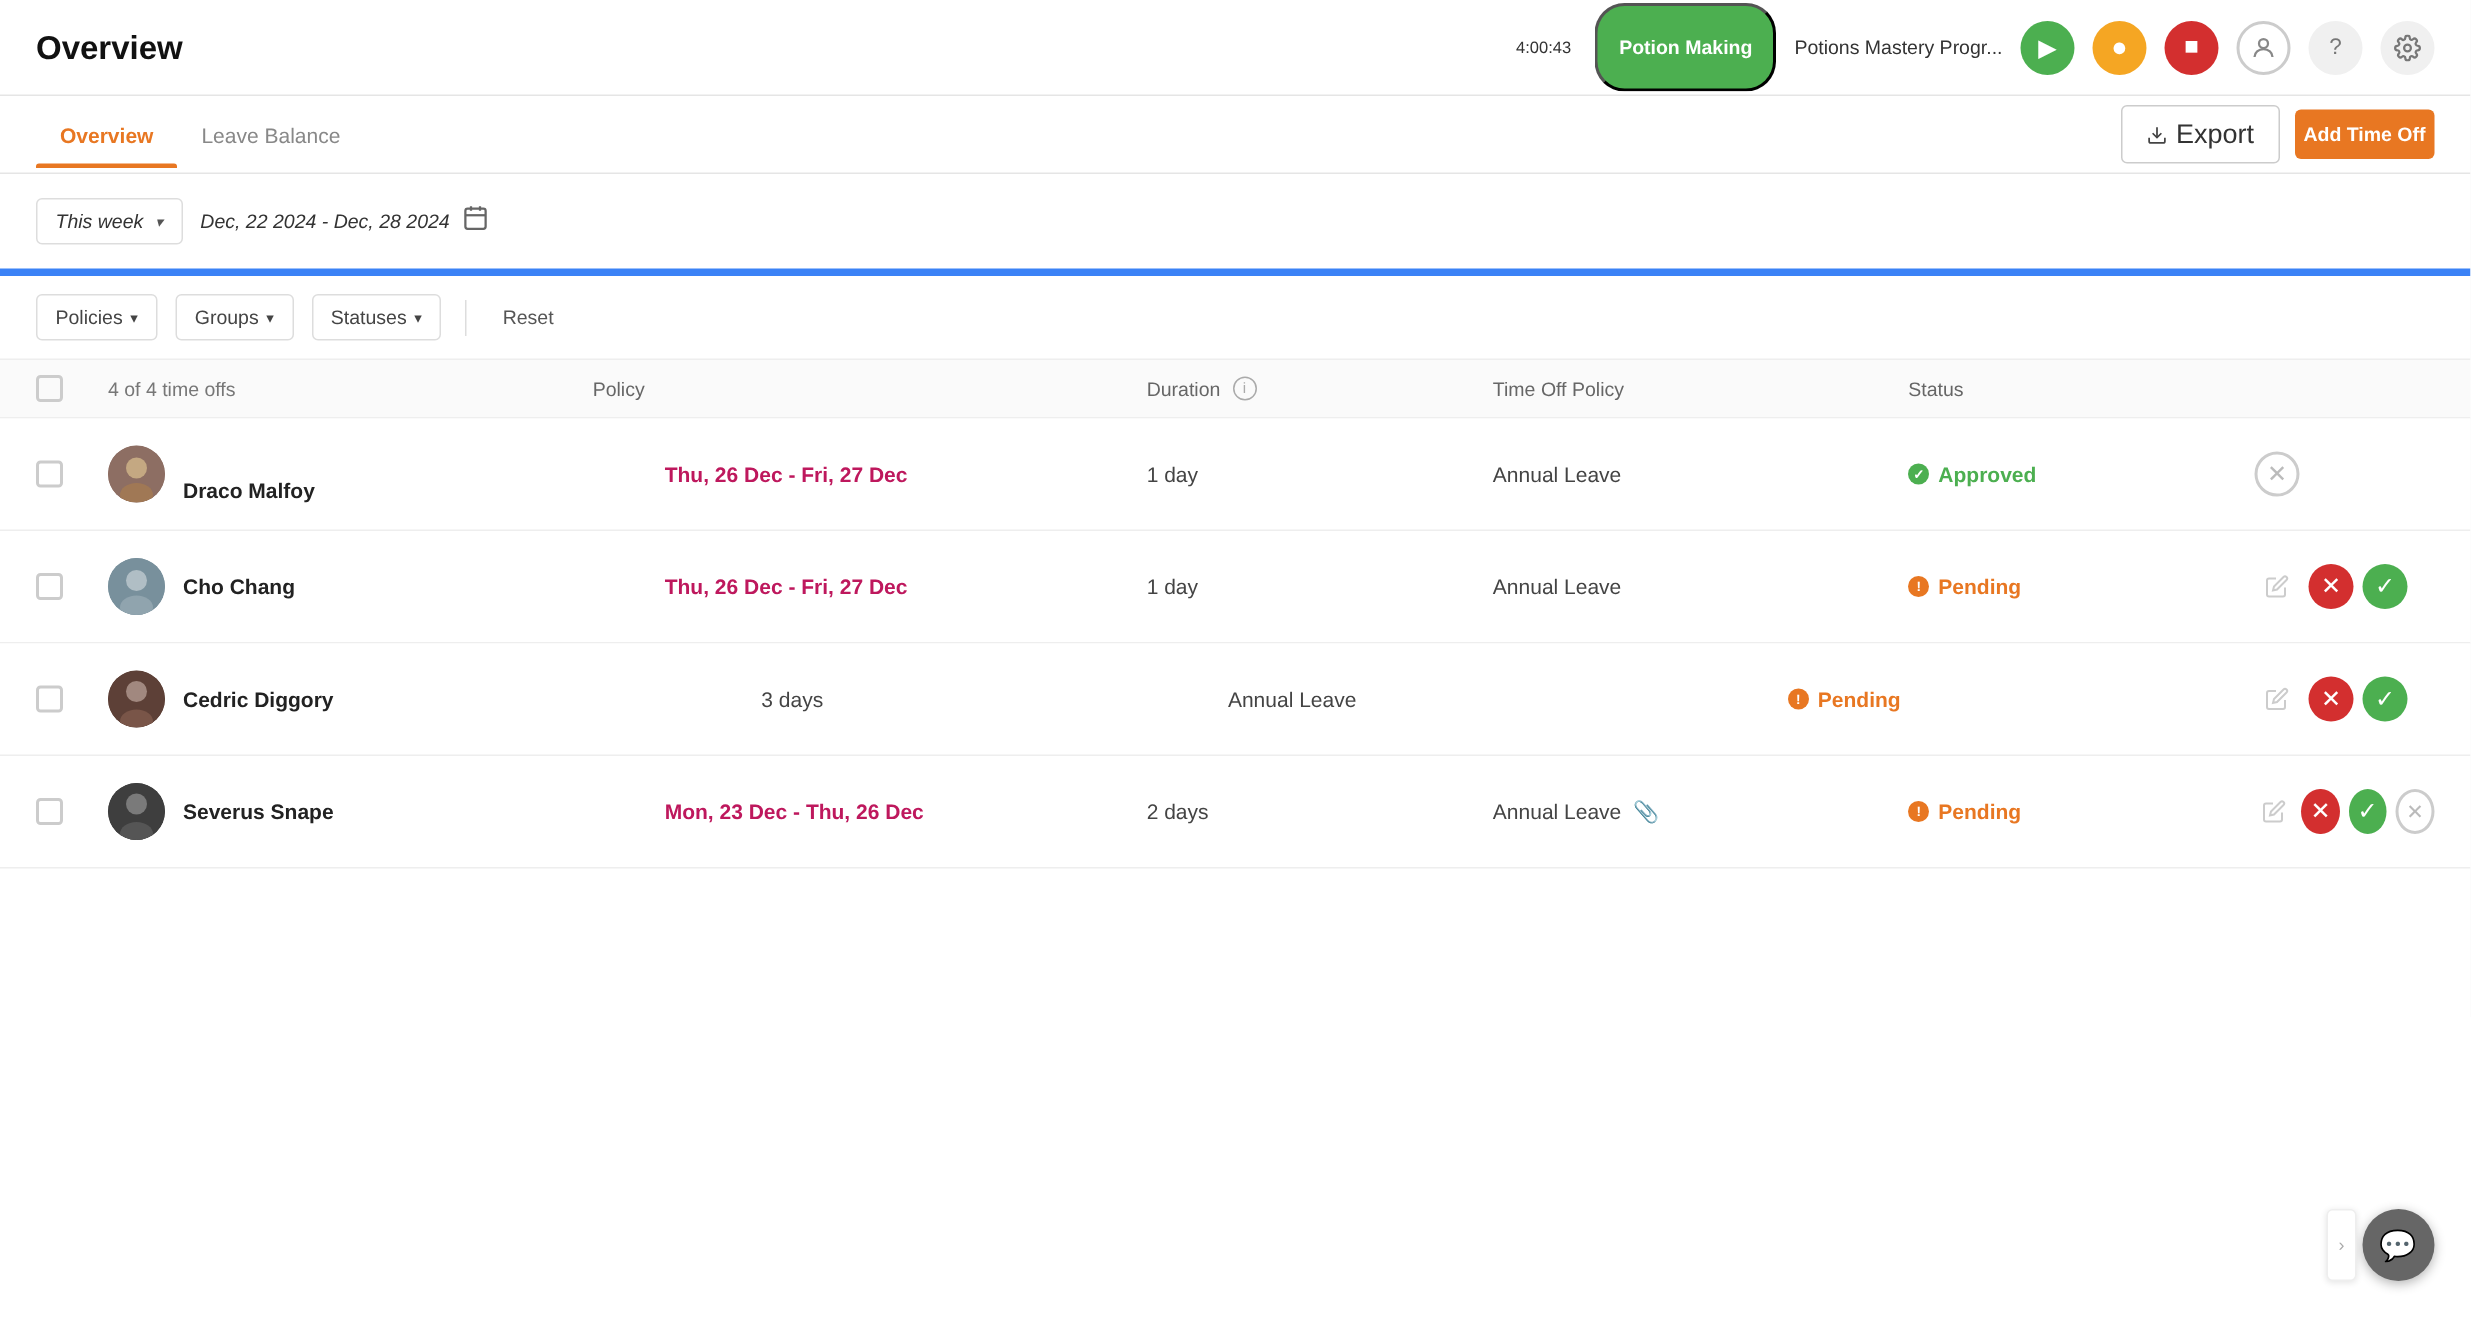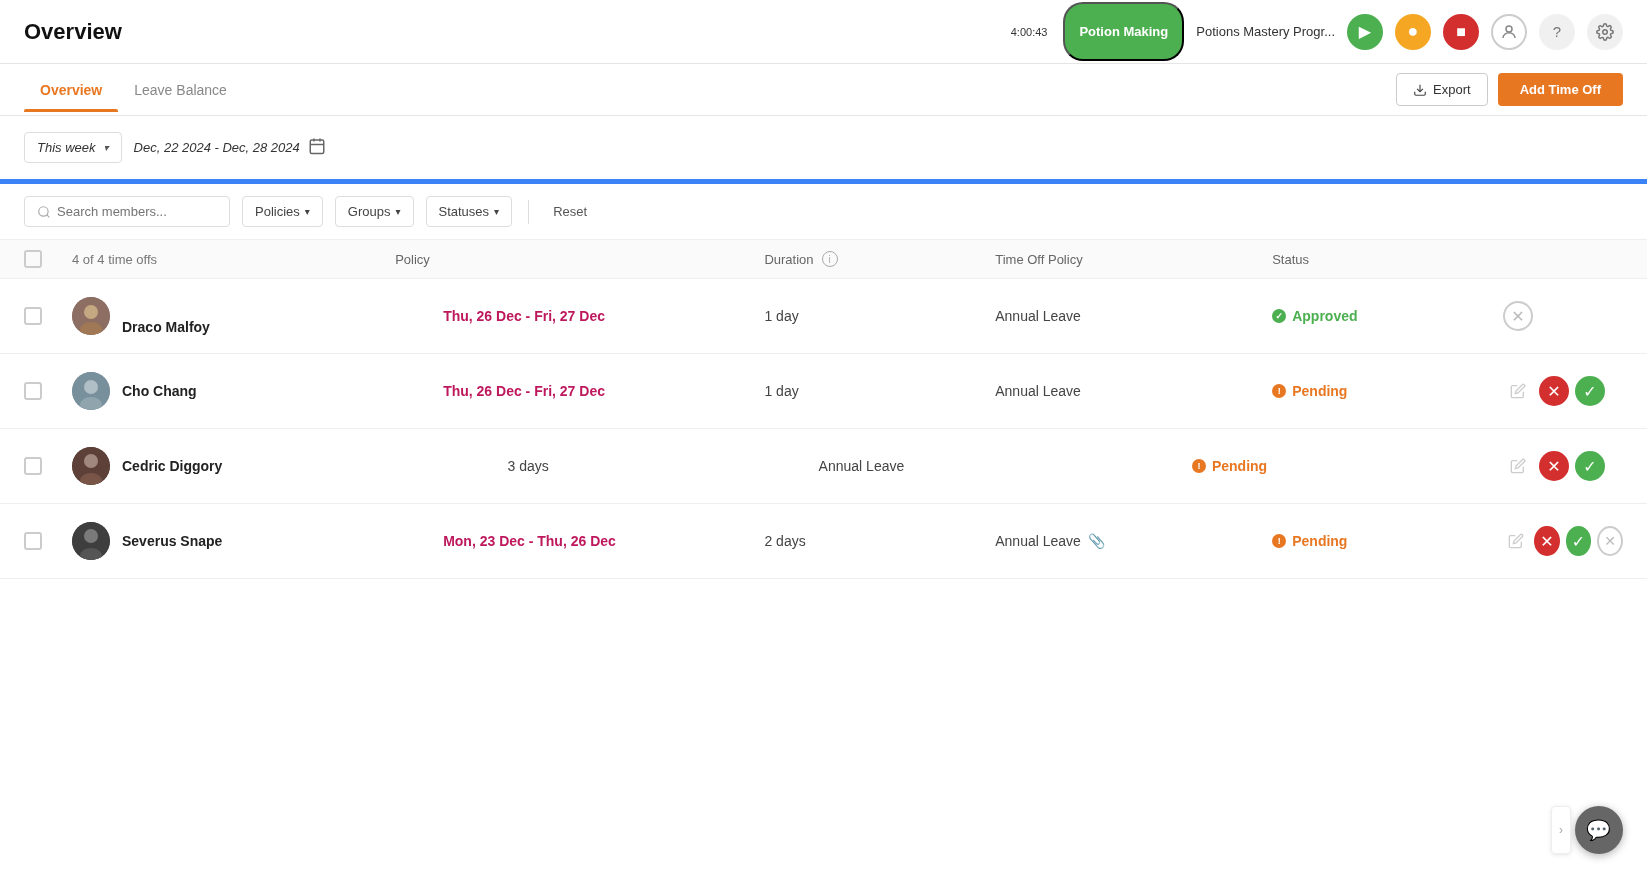--- a/index.html
+++ b/index.html
@@ -20,22 +20,22 @@
     .icon-circle-red { background: #d32f2f; color: #fff; }
     .icon-circle-outline { background: #fff; border: 2px solid #ccc; color: #555; }
     .icon-circle-gray { background: #f0f0f0; color: #555; }
 
     
     .tabs { display: flex; align-items: center; padding: 0 24px; border-bottom: 1px solid #e5e5e5; background: #fff; height: 52px; }
     .tab { padding: 14px 16px; font-size: 14px; color: #888; cursor: pointer; position: relative; }
     .tab.active { color: #e87722; font-weight: 600; }
     .tab.active::after { content: ''; position: absolute; bottom: 0; left: 0; right: 0; height: 3px; background: #e87722; border-radius: 2px 2px 0 0; }
     .tabs-spacer { flex: 1; }
-    .btn-export { border: 1px solid #ccc; background: #fff; color: #333; padding: 8px 16px; border-radius: 4px; cursor: pointer; font-size: 13px; display: flex; align-items: center; gap: 6px; }
-    .btn-add { background: #e87722; color: #fff; border: none; padding: 9px 22px; border-radius: 4px; cursor: pointer; font-size: 13px; font-weight: 600; margin-left: 10px; }
+    .btn-export { border: 1px solid #ccc; background: #fff; color: #333; padding: 8px 16px; border-radius: 4px; cursor: pointer; font-size: 18px; display: flex; align-items: center; gap: 6px; }
+    .btn-add { background: #e87722; color: #fff; border: none; padding: 9px 6px; border-radius: 4px; cursor: pointer; font-size: 13px; font-weight: 600; margin-left: 10px; }
 
     
     .filter-bar { display: flex; align-items: center; padding: 16px 24px; gap: 12px; background: #fff; }
     .week-selector { display: flex; align-items: center; gap: 8px; border: 1px solid #ddd; border-radius: 4px; padding: 7px 12px; cursor: pointer; background: #fff; font-size: 13px; }
     .week-selector .arrow { font-size: 10px; color: #555; }
     .date-range { display: flex; align-items: center; gap: 8px; font-size: 13px; color: #333; }
     .cal-icon { font-size: 16px; color: #555; cursor: pointer; }
 
     
     .search-filters { display: flex; align-items: center; padding: 12px 24px; gap: 12px; background: #fff; border-bottom: 1px solid #eee; }
@@ -152,27 +152,20 @@
             <rect x="3" y="4" width="18" height="18" rx="2" ry="2"></rect>
             <line x1="16" y1="2" x2="16" y2="6"></line>
             <line x1="8" y1="2" x2="8" y2="6"></line>
             <line x1="3" y1="10" x2="21" y2="10"></line>
           </svg>
       </span>
     </div>
   </div>
 
   <div class="search-filters">
-    <div class="search-wrap">
-      <svg width="14" height="14" viewBox="0 0 24 24" fill="none" stroke="#aaa" stroke-width="2">
-          <circle cx="11" cy="11" r="8"></circle>
-          <line x1="21" y1="21" x2="16.65" y2="16.65"></line>
-        </svg>
-      <input type="text" placeholder="Search members..." style="">
-    </div>
     <div class="filter-btn">
       <span>Policies</span>
       <span class="arrow">▾</span>
     </div>
     <div class="filter-btn">
       <span>Groups</span>
       <span class="arrow">▾</span>
     </div>
     <div class="filter-btn">
       <span>Statuses</span>

